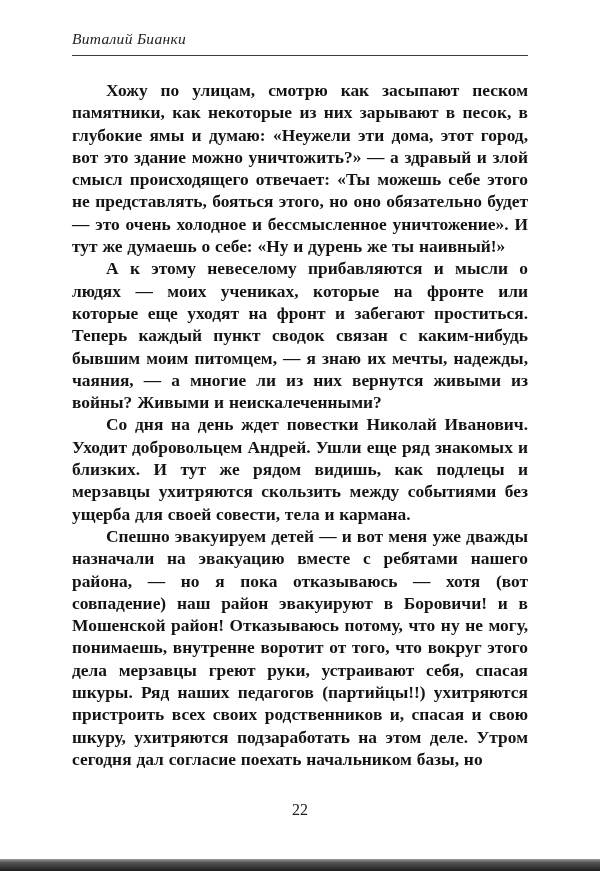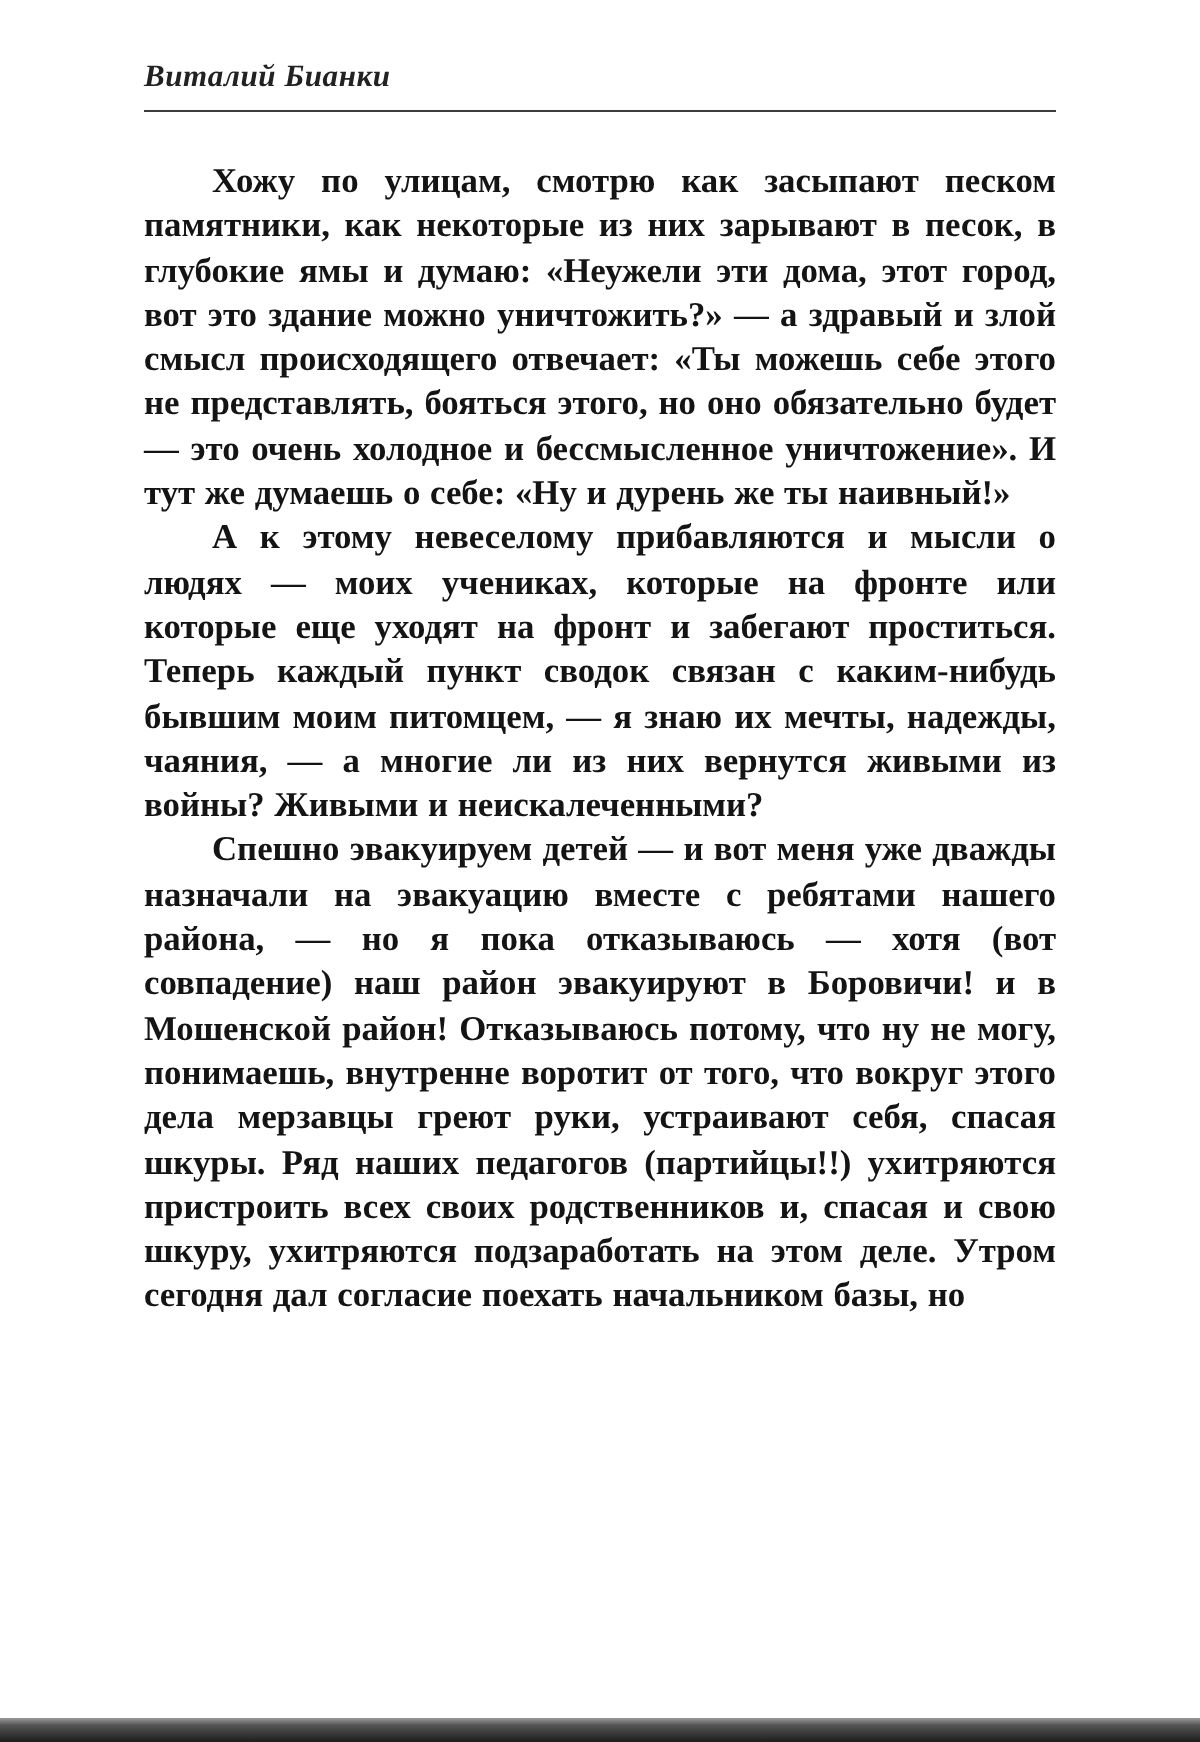--- a/index.html
+++ b/index.html
@@ -18,21 +18,20 @@
   .page {
     position: absolute;
     inset: 0;
     background: #ffffff;
   }
   .running-header {
     position: absolute;
     top: 30px;
     left: 72px;
     right: 72px;
-    font-weight: bold;
   }
   .author-name {
     display: block;
     font-style: italic;
     font-size: 15.5px;
     letter-spacing: 0.3px;
     color: #222222;
     padding-bottom: 7px;
   }
   .header-rule {
@@ -82,19 +81,21 @@
 <div class="page">
 
   <div class="running-header">
     <span class="author-name">Виталий Бианки</span>
     <hr class="header-rule">
   </div>
 
   <div class="page-body">
     <p>Хожу по улицам, смотрю как засыпают песком памятники, как некоторые из них зарывают в песок, в глубокие ямы и думаю: «Неужели эти дома, этот город, вот это здание можно уничтожить?» — а здравый и злой смысл происходящего отвечает: «Ты можешь себе этого не представлять, бояться этого, но оно обязательно будет — это очень холодное и бессмысленное уничтожение». И тут же думаешь о себе: «Ну и дурень же ты наивный!»</p>
     <p>А к этому невеселому прибавляются и мысли о людях — моих учениках, которые на фронте или которые еще уходят на фронт и забегают проститься. Теперь каждый пункт сводок связан с каким-нибудь бывшим моим питомцем, — я знаю их мечты, надежды, чаяния, — а многие ли из них вернутся живыми из войны? Живыми и неискалеченными?</p>
+    <p>Со дня на день ждет повестки Николай Иванович. Уходит добровольцем Андрей. Ушли еще ряд знакомых и близких. И тут же рядом видишь, как подлецы и мерзавцы ухитряются скользить между событиями без ущерба для своей совести, тела и кармана.</p>
     <p>Спешно эвакуируем детей — и вот меня уже дважды назначали на эвакуацию вместе с ребятами нашего района, — но я пока отказываюсь — хотя (вот совпадение) наш район эвакуируют в Боровичи! и в Мошенской район! Отказываюсь потому, что ну не могу, понимаешь, внутренне воротит от того, что вокруг этого дела мерзавцы греют руки, устраивают себя, спасая шкуры. Ряд наших педагогов (партийцы!!) ухитряются пристроить всех своих родственников и, спасая и свою шкуру, ухитряются подзаработать на этом деле. Утром сегодня дал согласие поехать начальником базы, но</p>
   </div>
 
+  <div class="page-number">22</div>
 
   <div class="scan-edge"></div>
 
 </div>
 
 </body></html>

